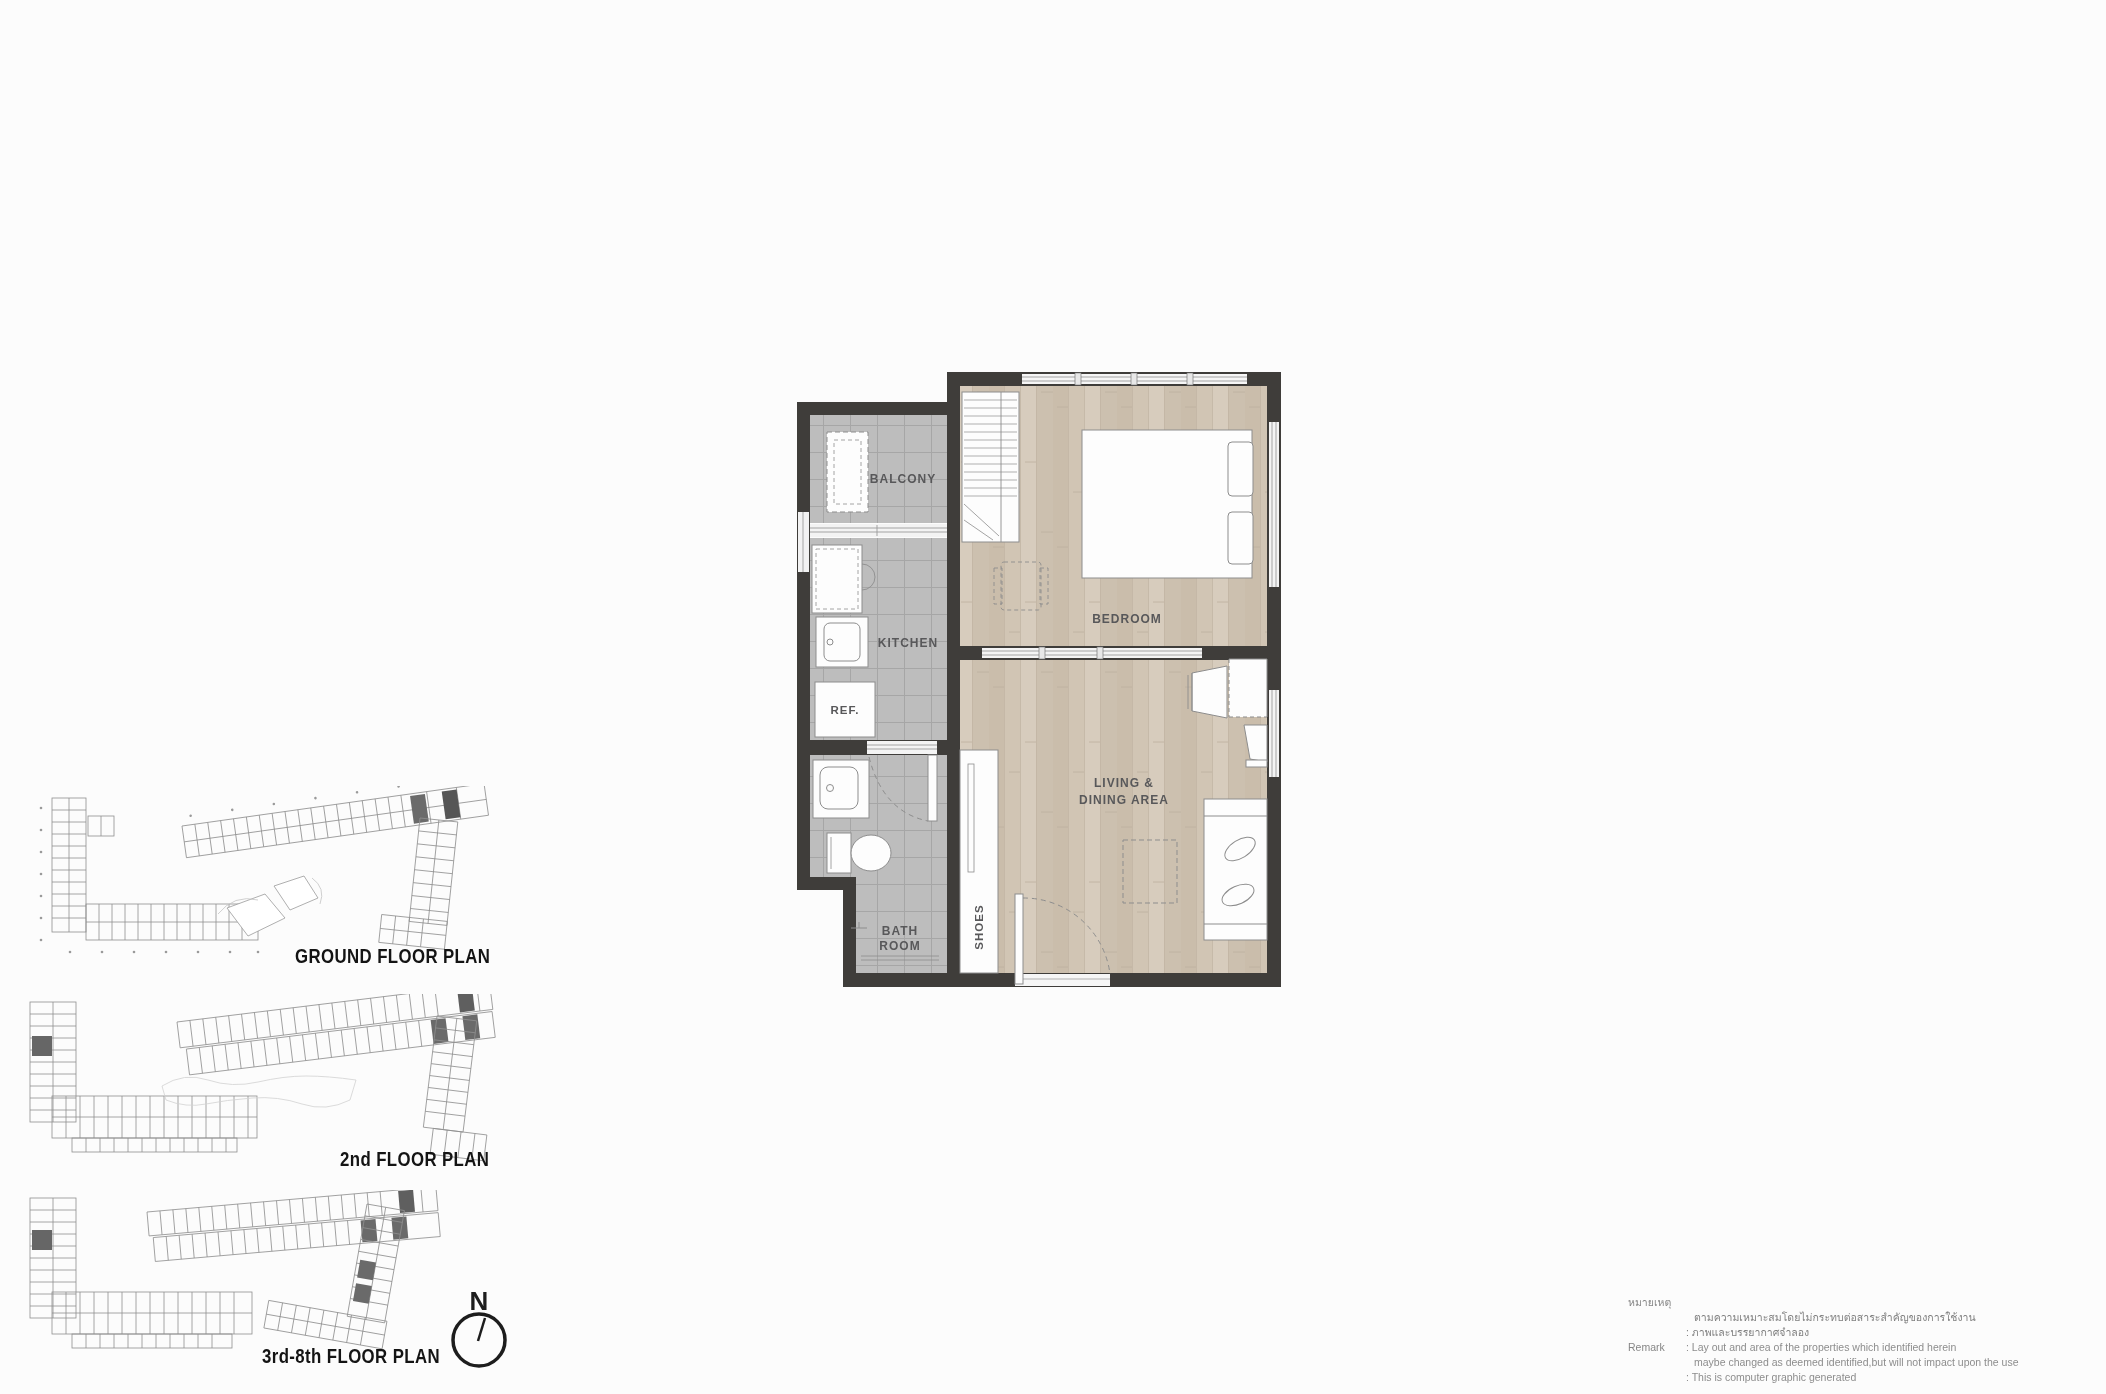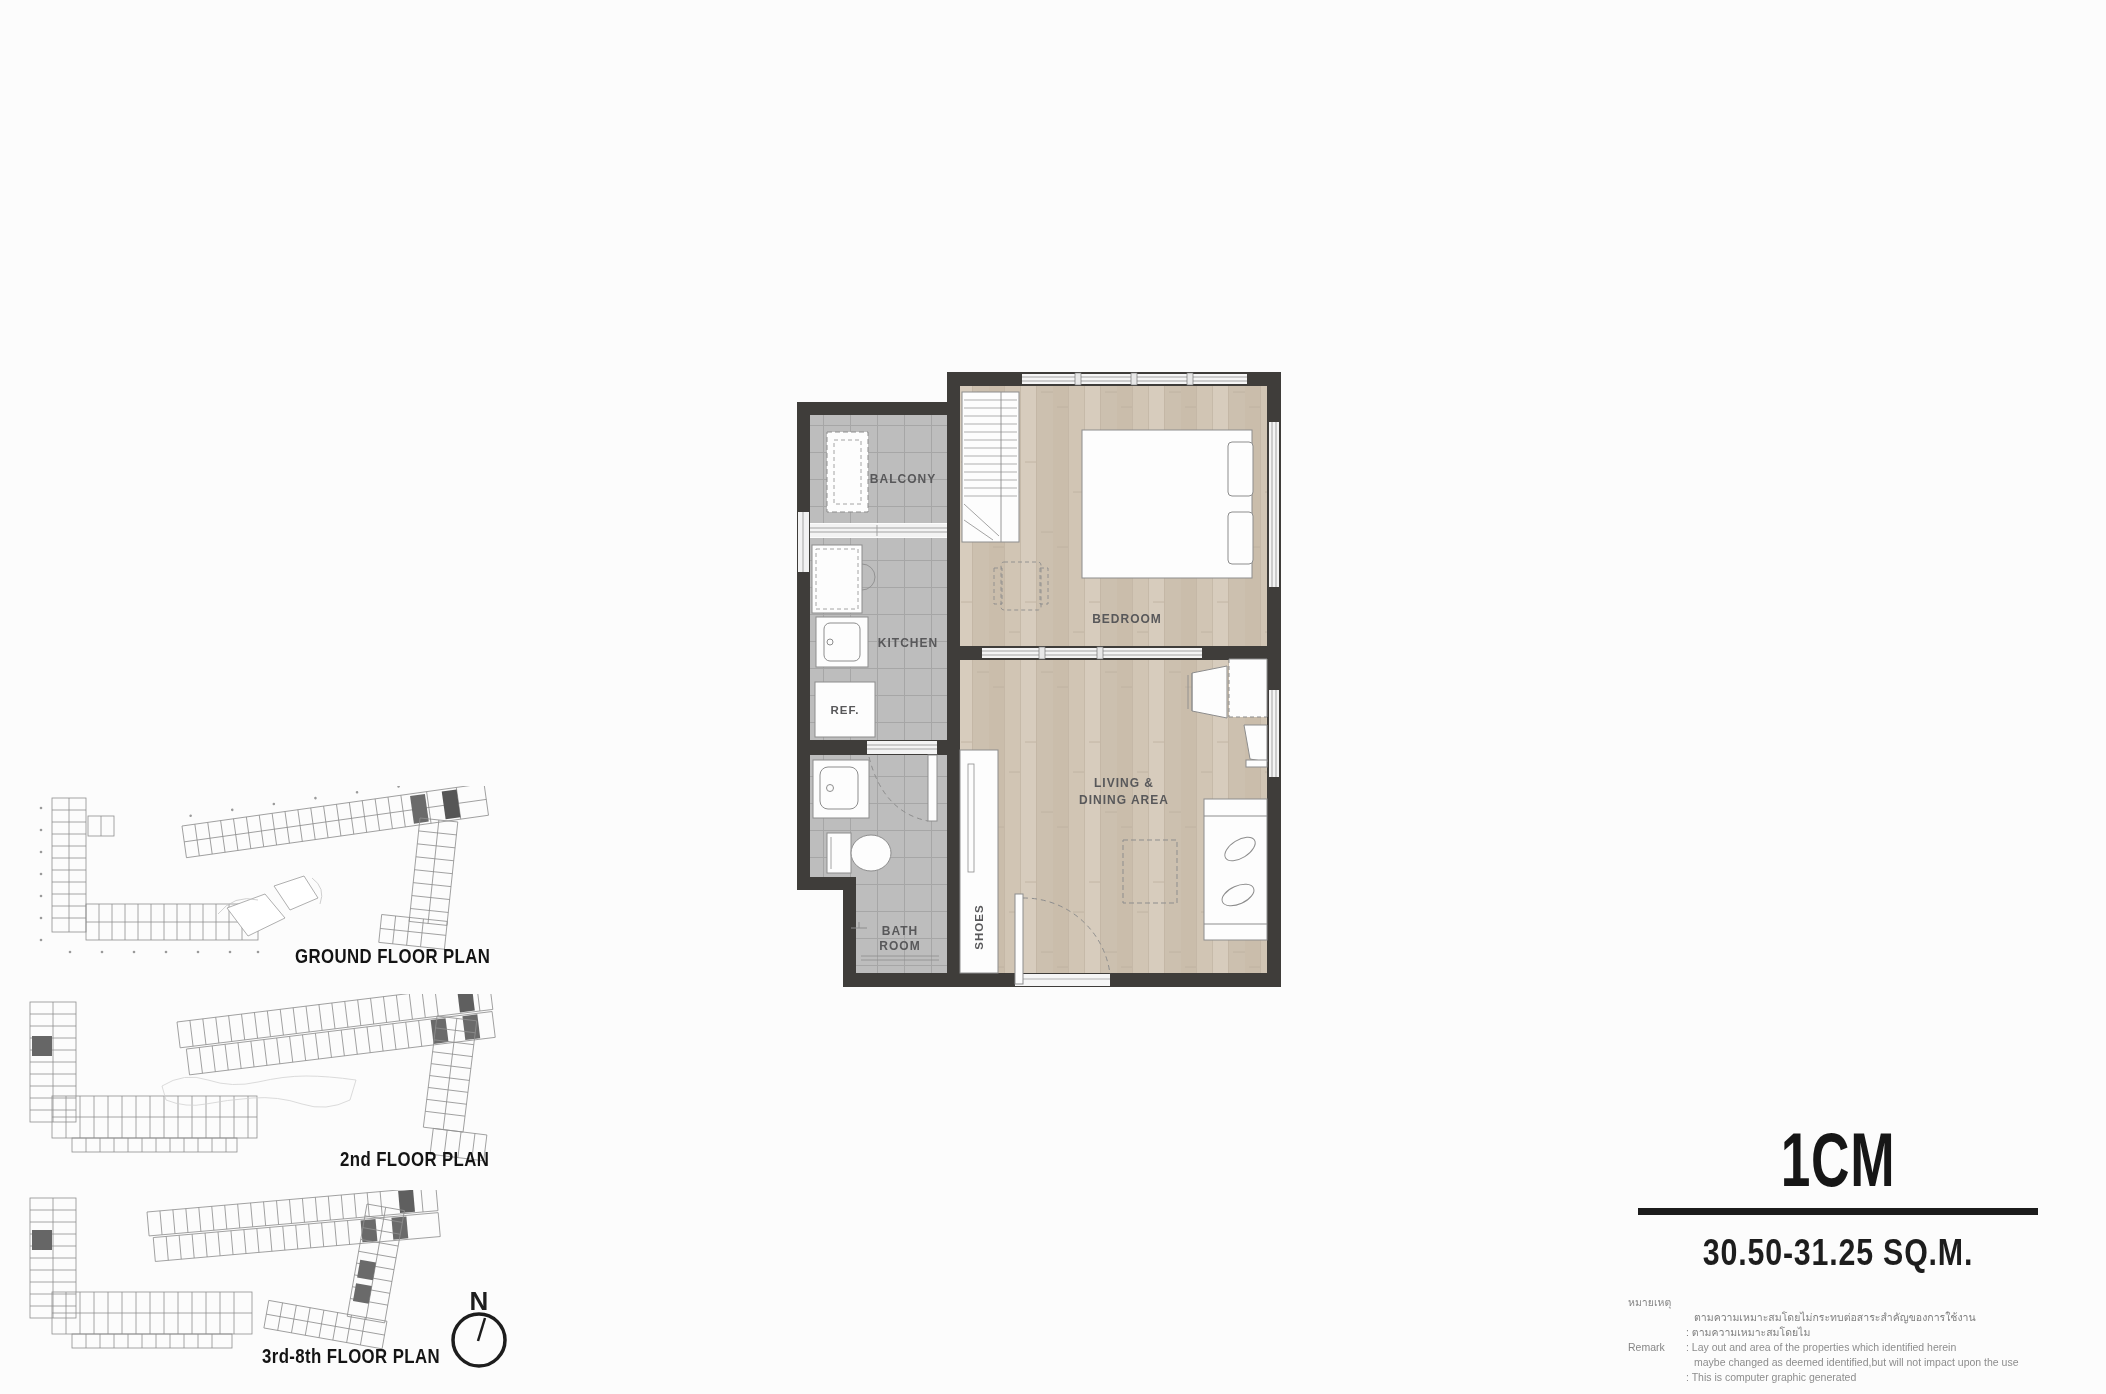--- a/index.html
+++ b/index.html
@@ -335,37 +335,32 @@
   <div class="abs mini-label" id="label-ground">GROUND  FLOOR PLAN</div>
   <div class="abs mini-label" id="label-2nd">2nd  FLOOR PLAN</div>
   <div class="abs mini-label" id="label-3rd">3rd-8th  FLOOR PLAN</div>
 
   <svg id="compass" class="abs" viewBox="0 0 95 105">
     <text x="46" y="40" text-anchor="middle" font-family="Liberation Sans, sans-serif" font-size="26" font-weight="700" fill="#1d1d1d">N</text>
     <circle cx="46" cy="70" r="26" fill="none" stroke="#1d1d1d" stroke-width="3.5"></circle>
     <line x1="52" y1="48" x2="45" y2="71" stroke="#1d1d1d" stroke-width="2.5"></line>
   </svg>
 
-  <div id="unit-block" class="abs">
-    <div id="unit-code">1CM</div>
-    <div id="unit-underline"></div>
-    <div id="unit-area">30.50-31.25  SQ.M.</div>
-  </div>
 
   <div id="remarks" class="abs">
     <div class="row">
       <span class="lbl thai">หมายเหตุ</span>
     </div>
     <div class="row">
       <span class="lbl"></span>
       <span class="txt thai" style="padding-left:8px">ตามความเหมาะสมโดยไม่กระทบต่อสาระสำคัญของการใช้งาน</span>
     </div>
     <div class="row">
       <span class="lbl"></span>
-      <span class="txt thai">: ตามความเหมาะสมโดยไม</span>
+      <span class="txt thai">: ภาพและบรรยากาศจำลอง</span>
     </div>
     <div class="row">
       <span class="lbl">Remark</span>
       <span class="txt">: Lay out and area of the properties which identified herein</span>
     </div>
     <div class="row">
       <span class="lbl"></span>
       <span class="txt" style="padding-left:8px">maybe changed as deemed identified,but will not impact upon the use</span>
     </div>
     <div class="row">

